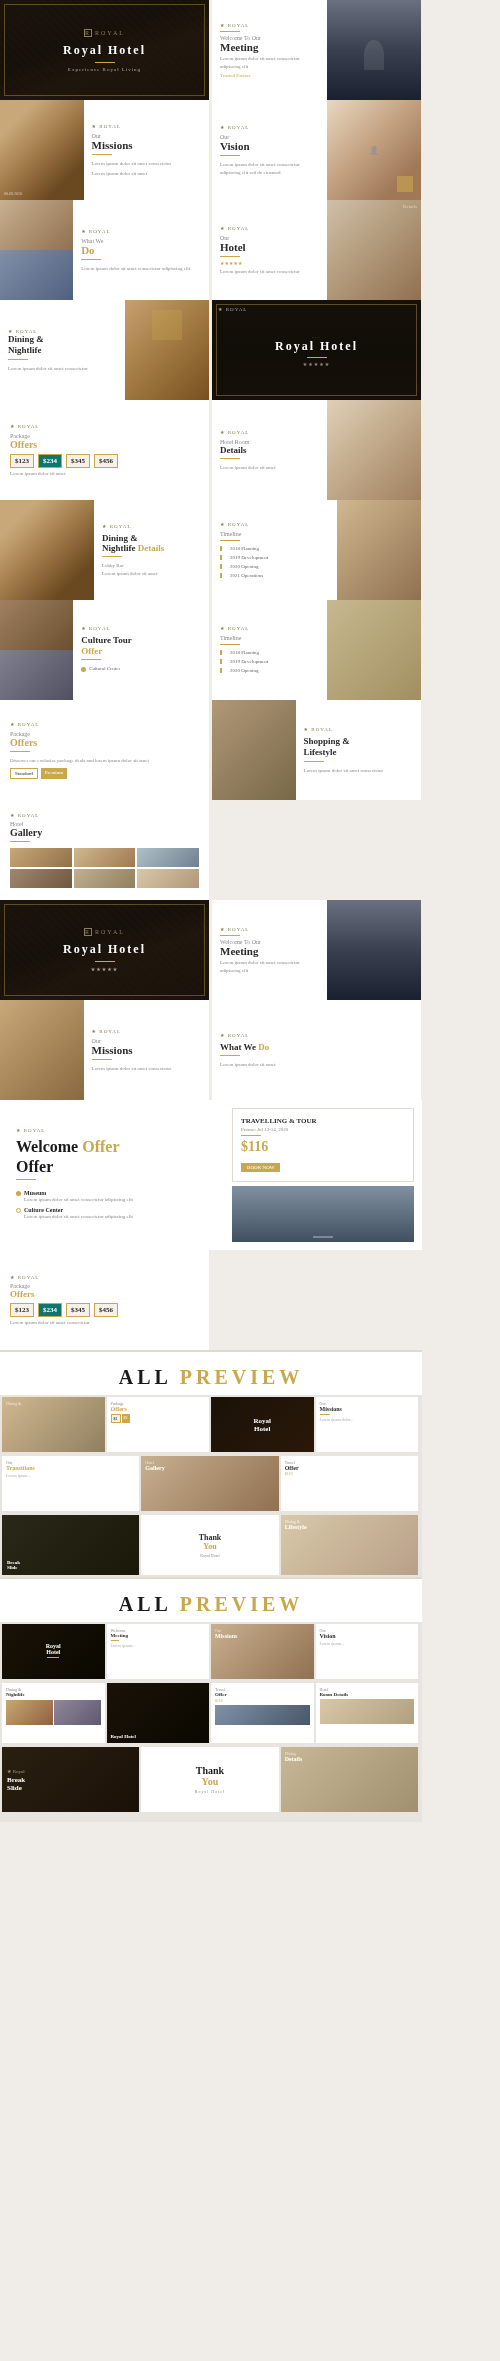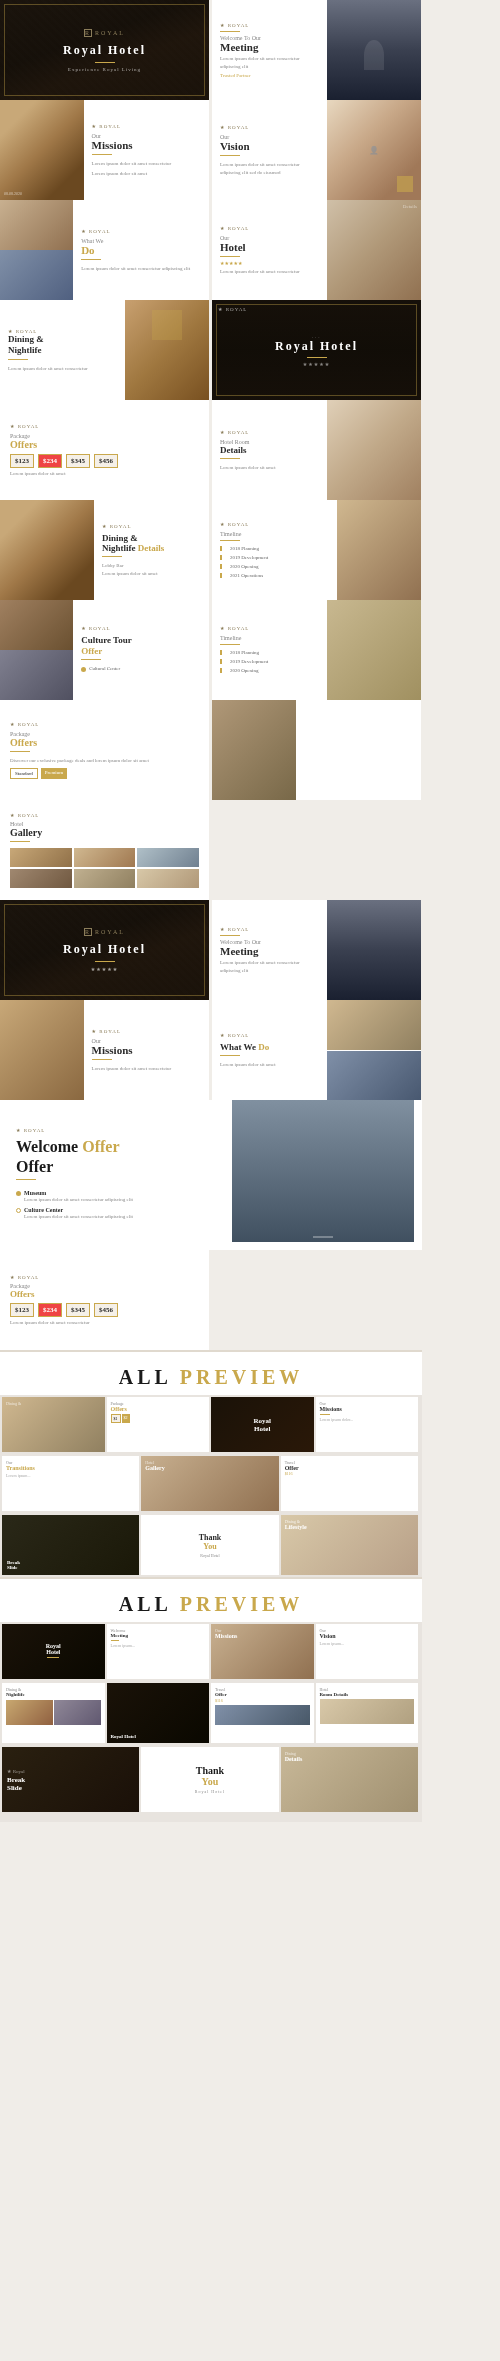--- a/index.html
+++ b/index.html
@@ -89,21 +89,21 @@
     .price-tag {
       font-size: 7px;
       font-weight: bold;
       color: #2a2a2a;
       background: #f5f0e8;
       padding: 2px 4px;
       border: 1px solid #c9a84c;
     }
 
     .price-tag-gold {
-      background: #ef4444;
+      background: #0f766e;
       color: #fff;
     }
 
     
     .preview-grid {
       display: flex;
       flex-wrap: wrap;
       gap: 2px;
       padding: 2px;
       background: #e8e4df;
@@ -524,20 +524,26 @@
         <div style="display:flex;gap:3px;margin-top:4px;">
           <div style="border:1px solid #c9a84c;padding:2px 4px;font-size:5px;color:#2a2a2a;">Standard</div>
           <div style="background:#c9a84c;padding:2px 4px;font-size:5px;color:#fff;">Premium</div>
         </div>
       </div>
     </div>
 
     <div class="slide slide-half">
       <div style="display:flex;height:100%;">
         <div style="width:40%;overflow:hidden;background:linear-gradient(135deg,#b09878,#786848);"></div>
+        <div class="col-content">
+          <div class="small-logo">★ Royal</div>
+          <div style="font-size:9px;font-weight:bold;color:#2a2a2a;margin-top:4px;line-height:1.2;">Shopping &amp;<br>Lifestyle</div>
+          <div class="deco-line"></div>
+          <div class="text-block">Lorem ipsum dolor sit amet consectetur</div>
+        </div>
       </div>
     </div>
   </div>
 
   <div class="two-col-row">
 
 
     <div class="slide slide-half">
       <div class="slide-content">
         <div class="small-logo">★ Royal</div>
@@ -594,21 +600,21 @@
           <div class="small-logo">★ Royal</div>
           <div style="font-size:6px;color:#888;margin-top:4px;">Our</div>
           <div style="font-size:11px;font-weight:bold;color:#2a2a2a;">Missions</div>
           <div class="deco-line"></div>
           <div class="text-block">Lorem ipsum dolor sit amet consectetur</div>
         </div>
       </div>
     </div>
 
     <div class="slide slide-half">
-      <div style="display:flex;height:100%;">
+      <div style="display:flex;height:100%;align-items:center;">
         <div class="col-content">
           <div class="small-logo">★ Royal</div>
           <div style="font-size:9px;font-weight:bold;color:#2a2a2a;margin-top:4px;">What We <span style="color:#c9a84c;">Do</span></div>
           <div class="deco-line"></div>
           <div class="text-block">Lorem ipsum dolor sit amet</div>
         </div>
         <div style="width:45%;display:flex;flex-direction:column;gap:1px;overflow:hidden;">
           <div style="flex:1;background:linear-gradient(135deg,#d0b890,#908060);"></div>
           <div style="flex:1;background:linear-gradient(135deg,#8090a8,#485870);"></div>
         </div>
@@ -638,20 +644,27 @@
             <div>
               <div style="font-size:6px;font-weight:bold;color:#2a2a2a;">Culture Center</div>
               <div style="font-size:5px;color:#888;line-height:1.4;">Lorem ipsum dolor sit amet consectetur adipiscing elit</div>
             </div>
           </div>
         </div>
       </div>
 
       <div style="width:45%;display:flex;flex-direction:column;gap:2px;overflow:hidden;">
 
+        <div style="background:#fff;border:1px solid #e0d9ce;padding:8px;margin:8px 8px 2px 0;flex:1;">
+          <div style="font-size:7px;font-weight:bold;color:#2a2a2a;text-transform:uppercase;">Travelling &amp; Tour</div>
+          <div style="font-size:5px;color:#888;margin:2px 0;">Promo: Jul 13-14, 2020</div>
+          <div class="deco-line"></div>
+          <div style="font-size:14px;font-weight:bold;color:#c9a84c;">$116</div>
+          <div style="background:#c9a84c;color:#fff;font-size:5px;padding:2px 6px;display:inline-block;margin-top:3px;text-transform:uppercase;">Book Now</div>
+        </div>
 
         <div style="flex:2;overflow:hidden;margin:0 8px 8px 0;" class="bg-tour">
           <div style="width:100%;height:100%;background:linear-gradient(180deg,#8090a0,#405060);display:flex;align-items:flex-end;padding:4px;">
 
             <div style="width:100%;height:60%;position:relative;">
               <div style="position:absolute;bottom:0;left:50%;transform:translateX(-50%);width:20px;height:2px;background:rgba(255,255,255,0.3);"></div>
             </div>
           </div>
         </div>
       </div>

